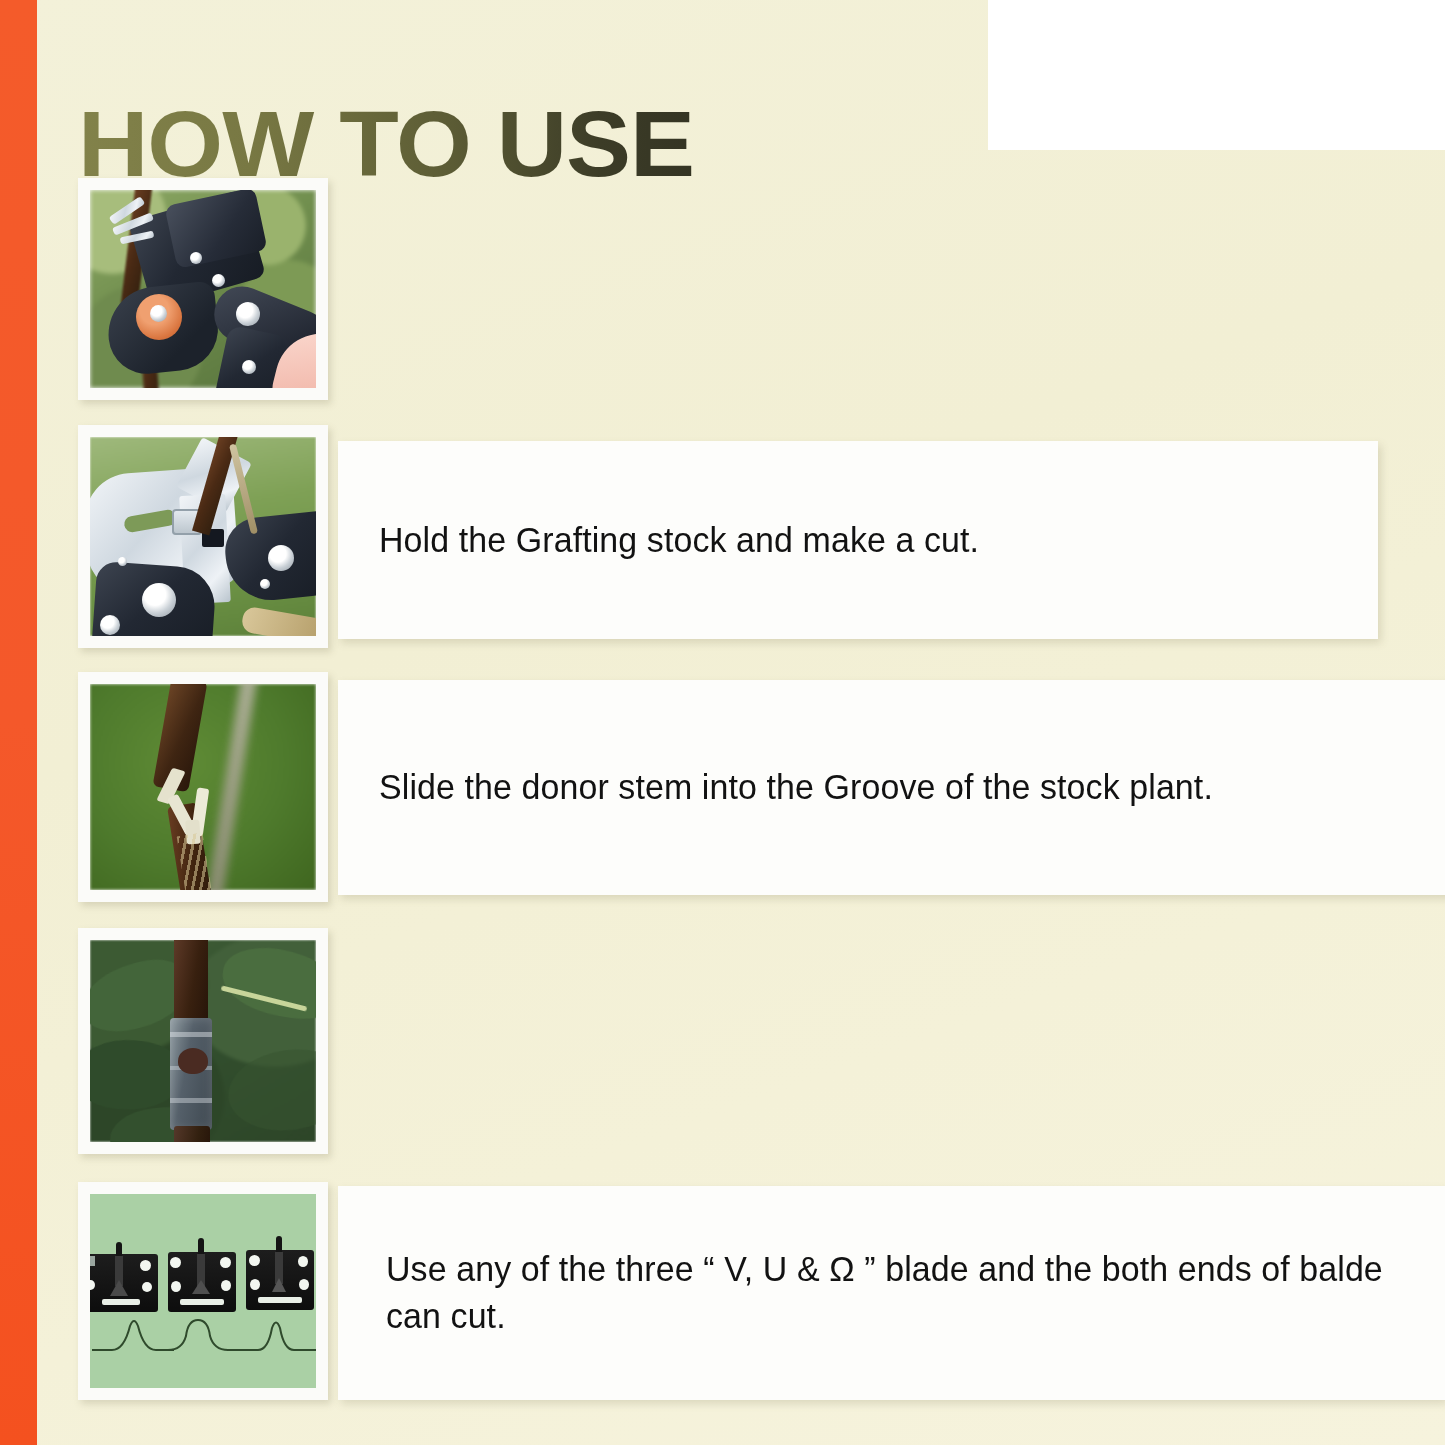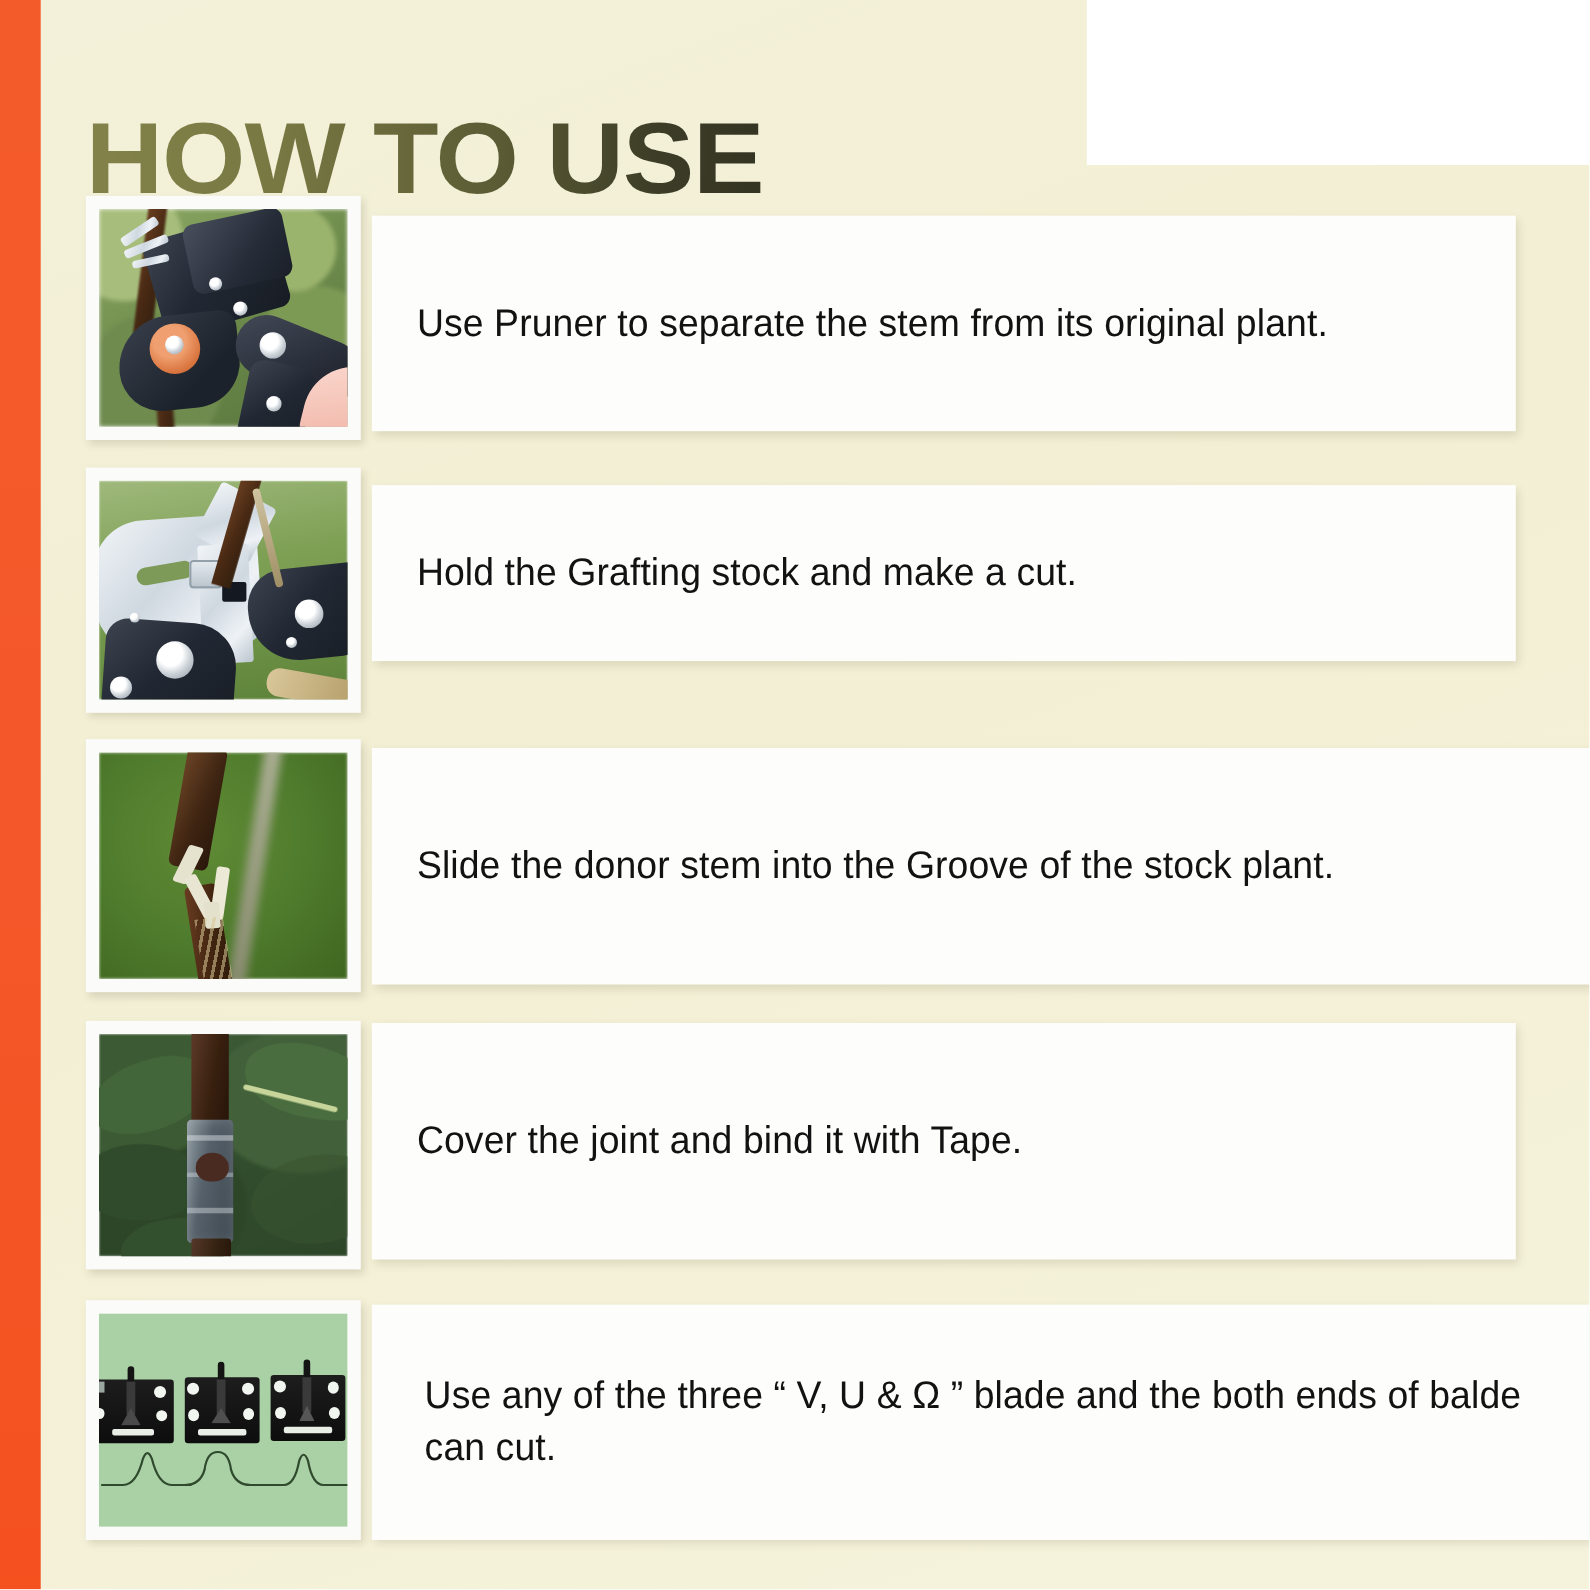--- a/index.html
+++ b/index.html
@@ -205,23 +205,20 @@
       <div class="tool-body" style="left:130px; top:140px; width:60px; height:86px; border-radius:14px; transform:rotate(12deg);"></div>
       <div class="screw" style="left:146px; top:112px; width:24px; height:24px;"></div>
       <div class="screw" style="left:122px; top:84px; width:13px; height:13px;"></div>
       <div class="screw" style="left:100px; top:62px; width:12px; height:12px;"></div>
       <div class="screw" style="left:152px; top:170px; width:14px; height:14px;"></div>
 
       <div style="position:absolute; left:186px; top:142px; width:78px; height:88px; border-radius:46px 30px 10px 28px; background:linear-gradient(160deg,#fbd9cf 0%,#f3bdb0 60%,#e8a396 100%); transform:rotate(14deg);"></div>
 
     </div>
   </div>
-  <div class="text-panel" style="left:338px; top:196px; width:1040px; height:196px;">
-    <div class="step-text">Use Pruner to separate the stem from its original plant.</div>
-  </div>
 
   <div class="photo-frame" style="left:78px; top:425px; width:250px; height:223px;">
     <div class="photo">
       <div class="bg-grass"></div>
 
       <div class="chrome" style="left:-4px; top:34px; width:150px; height:118px; border-radius:46px 20px 18px 40px; transform:rotate(-4deg);"></div>
       <div class="chrome" style="left:96px; top:10px; width:56px; height:56px; transform:rotate(28deg); border-radius:4px;"></div>
       <div class="chrome" style="left:92px; top:58px; width:46px; height:108px; transform:rotate(-3deg); border-radius:3px;"></div>
 
       <div style="position:absolute; left:34px; top:76px; width:52px; height:16px; border-radius:10px; background:#7d9a58; transform:rotate(-10deg);"></div>
@@ -240,21 +237,21 @@
 
       <div style="position:absolute; left:152px; top:176px; width:88px; height:26px; border-radius:12px; background:linear-gradient(100deg,#d9c79a,#b29b66); transform:rotate(10deg);"></div>
 
       <div class="screw" style="left:178px; top:108px; width:26px; height:26px;"></div>
       <div class="screw" style="left:52px; top:146px; width:34px; height:34px;"></div>
       <div class="screw" style="left:10px; top:178px; width:20px; height:20px;"></div>
       <div class="screw" style="left:170px; top:142px; width:10px; height:10px;"></div>
       <div class="screw" style="left:28px; top:120px; width:9px; height:9px;"></div>
     </div>
   </div>
-  <div class="text-panel" style="left:338px; top:441px; width:1040px; height:160px;">
+  <div class="text-panel" style="left:338px; top:441px; width:1040px; height:198px;">
     <div class="step-text">Hold the Grafting stock and make a cut.</div>
   </div>
 
   <div class="photo-frame" style="left:78px; top:672px; width:250px; height:230px;">
     <div class="photo">
       <div class="bg-green-flat"></div>
 
       <div style="position:absolute; left:132px; top:-10px; width:16px; height:250px; background:linear-gradient(180deg,#b9b6a4,#8e8b76); transform:rotate(9deg); filter:blur(4px); opacity:.85;"></div>
 
       <div style="position:absolute; left:72px; top:-6px; width:36px; height:112px; background:linear-gradient(105deg,#6d4526 0%,#3f2512 55%,#2a170b 100%); border-radius:6px; transform:rotate(10deg);"></div>
@@ -290,23 +287,20 @@
       <div style="position:absolute; left:80px; top:92px; width:42px; height:5px; background:rgba(230,236,240,.45);"></div>
       <div style="position:absolute; left:80px; top:126px; width:42px; height:4px; background:rgba(230,236,240,.35);"></div>
       <div style="position:absolute; left:80px; top:158px; width:42px; height:5px; background:rgba(230,236,240,.40);"></div>
 
       <div style="position:absolute; left:88px; top:108px; width:30px; height:26px; background:#4a2b22; border-radius:50% 50% 45% 45%;"></div>
 
       <div style="position:absolute; left:84px; top:186px; width:36px; height:46px; background:linear-gradient(100deg,#55382a 0%,#32200f 60%,#241208 100%); border-radius:3px;"></div>
 
       <div style="position:absolute; left:130px; top:56px; width:88px; height:5px; background:#c8d59a; transform:rotate(14deg); border-radius:3px; filter:blur(.7px);"></div>
     </div>
-  </div>
-  <div class="text-panel" style="left:338px; top:930px; width:1040px; height:215px;">
-    <div class="step-text">Cover the joint and bind it with Tape.</div>
   </div>
 
   <div class="photo-frame" style="left:78px; top:1182px; width:250px; height:218px;">
     <div class="photo">
       <div class="bg-mint"></div>
 
       <div class="blade-card" style="left:-4px; top:60px; width:72px; height:58px;">
         <div class="blade-spike" style="left:30px; top:-12px; width:6px; height:16px; border-radius:3px 3px 0 0;"></div>
         <div style="position:absolute; left:29px; top:2px; width:8px; height:30px; background:#3a3a3a;"></div>
         <div style="position:absolute; left:24px; top:26px; width:18px; height:16px; background:#4a4a4a; clip-path:polygon(50% 0%, 100% 100%, 0% 100%);"></div>

